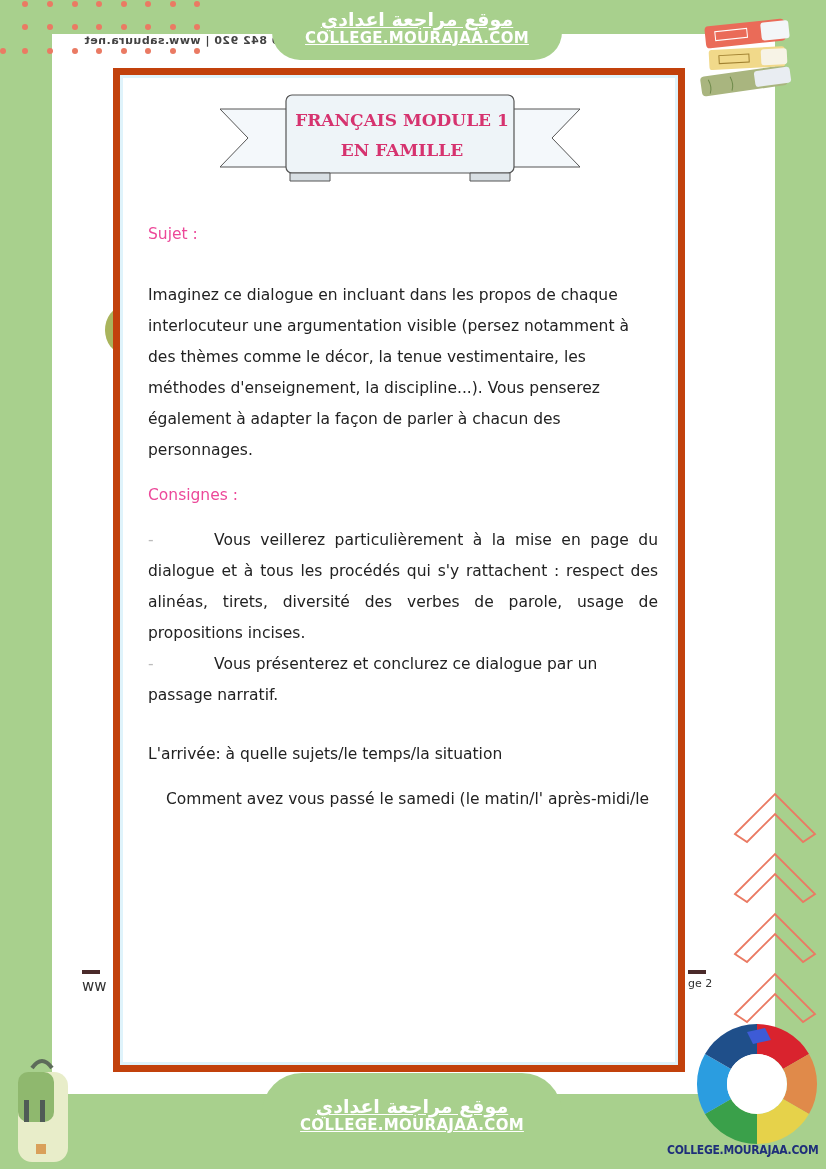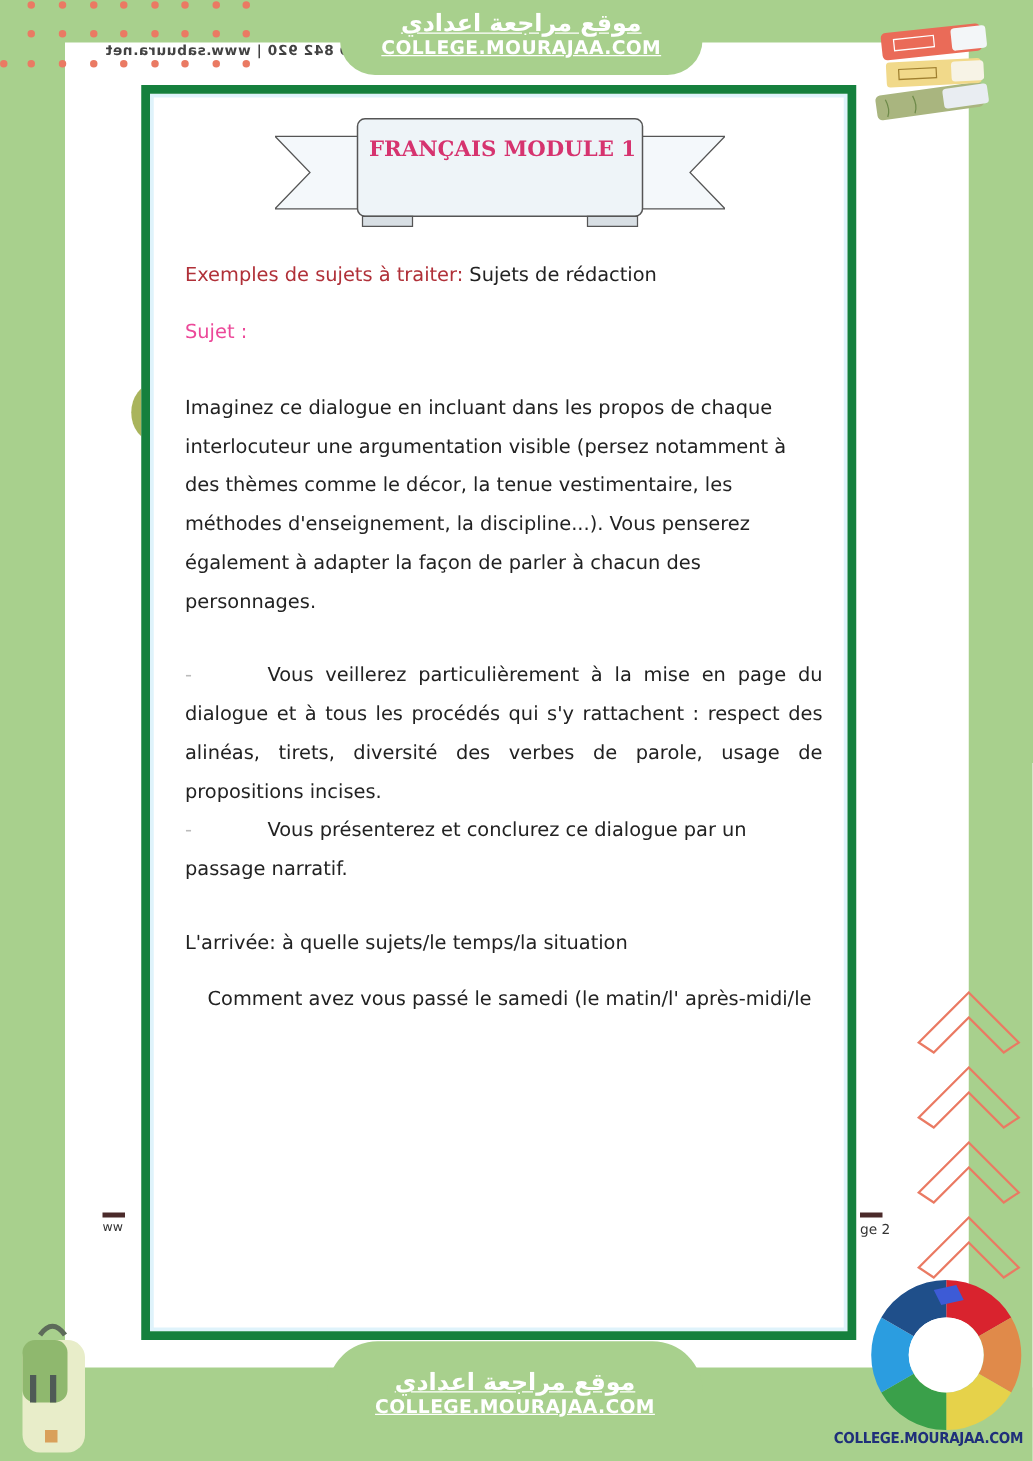--- a/index.html
+++ b/index.html
@@ -28,21 +28,21 @@
     position: absolute; left: 272px; top: 0; width: 290px; height: 60px;
     background: #a8d08d; border-bottom-left-radius: 28px; border-bottom-right-radius: 28px;
     text-align: center; color: #fff;
   }
   .banner-ar { font-size: 19px; font-weight: bold; margin-top: 10px; text-decoration: underline; line-height: 18px; }
   .banner-en { font-size: 15px; font-weight: bold; text-decoration: underline; line-height: 20px; letter-spacing: 0.3px; }
   .books-icon { position: absolute; left: 695px; top: 12px; width: 110px; height: 90px; }
 
   .frame {
     position: absolute; left: 113px; top: 68px; width: 558px; height: 990px;
-    border: 7px solid #15803d; background: #fff;
+    border: 7px solid #c2410c; background: #fff;
     box-shadow: inset 0 0 0 3px #dff3fb;
   }
   .ribbon { position: absolute; left: 100px; top: 12px; width: 360px; height: 100px; }
   .ribbon-title {
     position: absolute; left: 172px; top: 30px; width: 220px; text-align: center;
     font-family: "DejaVu Serif", serif; font-weight: bold; font-size: 17px; line-height: 30px;
     color: #d6336f;
   }
   .content {
     position: absolute; left: 28px; top: 130px; width: 510px;
@@ -53,21 +53,21 @@
   .gap-s { height: 14px; }
   .gap-m { height: 16px; }
   .muted { color: #ec4899; }
   .justify { text-align: justify; text-align-last: left; }
   .bullet-wrap { position: relative; }
   .faint-dash { position: absolute; left: 0; top: 0; color: #bbb; }
   .page-num-badge {
     position: absolute; left: 105px; top: 307px; width: 36px; height: 46px; border-radius: 50%;
     background: #a9b45c; color: #eee; font-size: 9px; text-align: center; line-height: 46px;
   }
-  .footer-left { position: absolute; left: 82px; top: 970px; font-size: 10px; color: #333; }
+  .footer-left { position: absolute; left: 82px; top: 970px; font-size: 15px; color: #333; }
   .footer-right { position: absolute; left: 688px; top: 970px; font-size: 11px; color: #333; }
   .footer-bar { display: block; width: 18px; height: 4px; background: #4a2a2a; margin-bottom: 3px; }
 
   .chevrons { position: absolute; left: 733px; top: 790px; width: 90px; height: 240px; }
   .bottom-banner {
     position: absolute; left: 262px; top: 1073px; width: 300px; height: 96px;
     background: #a8d08d; border-top-left-radius: 40px; border-top-right-radius: 40px;
     text-align: center; color: #fff;
   }
   .bottom-banner .banner-ar { margin-top: 24px; }
@@ -143,32 +143,31 @@
 
 <div class="frame">
   <svg class="ribbon" viewBox="0 0 360 100">
     <polygon points="0,22 70,22 70,80 0,80 28,51" fill="#f4f8fb" stroke="#555" stroke-width="1"></polygon>
     <polygon points="360,22 290,22 290,80 360,80 332,51" fill="#f4f8fb" stroke="#555" stroke-width="1"></polygon>
     <rect x="66" y="8" width="228" height="78" rx="6" fill="#eef4f8" stroke="#555" stroke-width="1.2"></rect>
     <path d="M70 86 h40 v8 h-40 z M250 86 h40 v8 h-40 z" fill="#d8dfe4" stroke="#555" stroke-width="1"></path>
   </svg>
   <div class="ribbon-title">
     <div>FRANÇAIS MODULE 1</div>
+    <div>EN FAMILLE</div>
   </div>
 
   <div class="content">
-    <p>
-      <span class="lead-red">Exemples de sujets à traiter:</span><span> Sujets de rédaction</span>
-    </p>
     <div class="gap-s"></div>
     <p class="muted">Sujet :</p>
     <div class="gap-m"></div>
     <div class="gap-s"></div>
     <p>Imaginez ce dialogue en incluant dans les propos de chaque interlocuteur une argumentation visible (persez notamment à des thèmes comme le décor, la tenue vestimentaire, les méthodes d'enseignement, la discipline...). Vous penserez également à adapter la façon de parler à chacun des personnages.</p>
     <div class="gap-s"></div>
+    <p class="muted">Consignes :</p>
     <div class="gap-s"></div>
     <div class="bullet-wrap">
       <span class="faint-dash">-</span>
       <p class="justify" style="text-indent:66px">Vous veillerez particulièrement à la mise en page du dialogue et à tous les procédés qui s'y rattachent : respect des alinéas, tirets, diversité des verbes de parole, usage de propositions incises.</p>
     </div>
     <div class="bullet-wrap">
       <span class="faint-dash">-</span>
       <p style="text-indent:66px">Vous présenterez et conclurez ce dialogue par un passage narratif.</p>
     </div>
     <div class="gap-s"></div>

